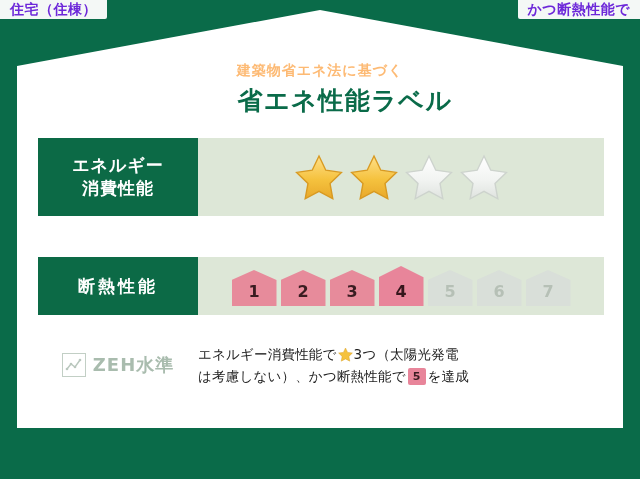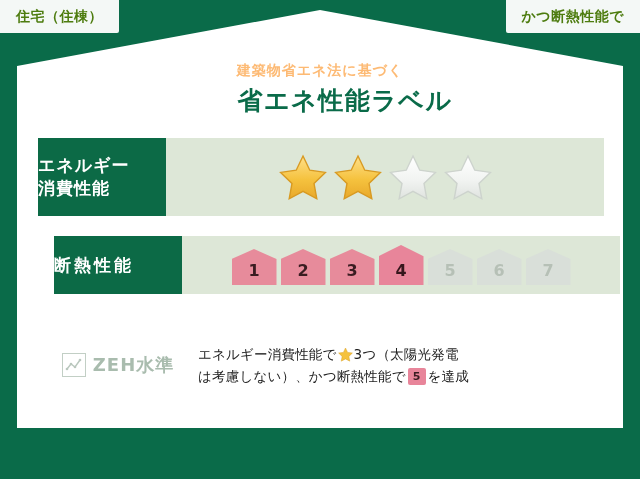--- a/index.html
+++ b/index.html
@@ -6,24 +6,24 @@
   body{
     width:640px;height:479px;overflow:hidden;
     background:#0a6b49;
     font-family:"DejaVu Sans","Liberation Sans",sans-serif;
     -webkit-font-smoothing:antialiased;
   }
   .label-root{position:relative;width:640px;height:479px;background:#0a6b49;}
 
   
   .tag{
-    position:absolute;top:0;background:#f4f8f6;color:#4d7c0f;
+    position:absolute;top:0;background:#f4f8f6;color:#6d28d9;
     font-weight:bold;font-size:14px;letter-spacing:.5px;
     display:flex;align-items:center;justify-content:center;
-    height:33px;box-sizing:border-box;padding:0 16px;
+    height:19px;box-sizing:border-box;padding:0 10px;
   }
   .tag-left{left:0;min-width:100px;border-bottom-right-radius:2px;}
   .tag-right{right:0;min-width:120px;border-bottom-left-radius:2px;}
 
   
   .house{
     position:absolute;left:17px;top:10px;width:606px;height:418px;
     background:#ffffff;
     clip-path:polygon(0% 13.4%, 50% 0%, 100% 13.4%, 100% 100%, 0% 100%);
   }
@@ -39,24 +39,24 @@
     position:absolute;top:74px;left:0;width:606px;text-align:center;
     color:#0a6b49;font-size:25px;font-weight:bold;letter-spacing:1.5px;padding-left:25px;
   }
 
   
   .row{
     position:absolute;left:21px;width:566px;height:78px;
     background:#dde7d7;display:flex;align-items:stretch;
   }
   .row-energy{top:128px;}
-  .row-insul{top:226px;height:58px;margin-left:16px;}
+  .row-insul{top:247px;height:58px;}
   .row-cap{
-    width:128px;background:#0c6a46;color:#fff;font-weight:bold;
-    display:flex;flex-direction:column;align-items:flex-start;justify-content:center;
+    width:160px;background:#0c6a46;color:#fff;font-weight:bold;
+    display:flex;flex-direction:column;align-items:center;justify-content:center;
     font-size:17px;line-height:1.35;letter-spacing:1px;flex:none;
   }
   .row-insul .row-cap{font-size:17px;letter-spacing:3px;}
   .row-body{flex:1;display:flex;align-items:center;justify-content:center;}
 
   
   .stars{display:flex;align-items:center;gap:5px;}
   .star{width:50px;height:48px;display:block;}
 
   

